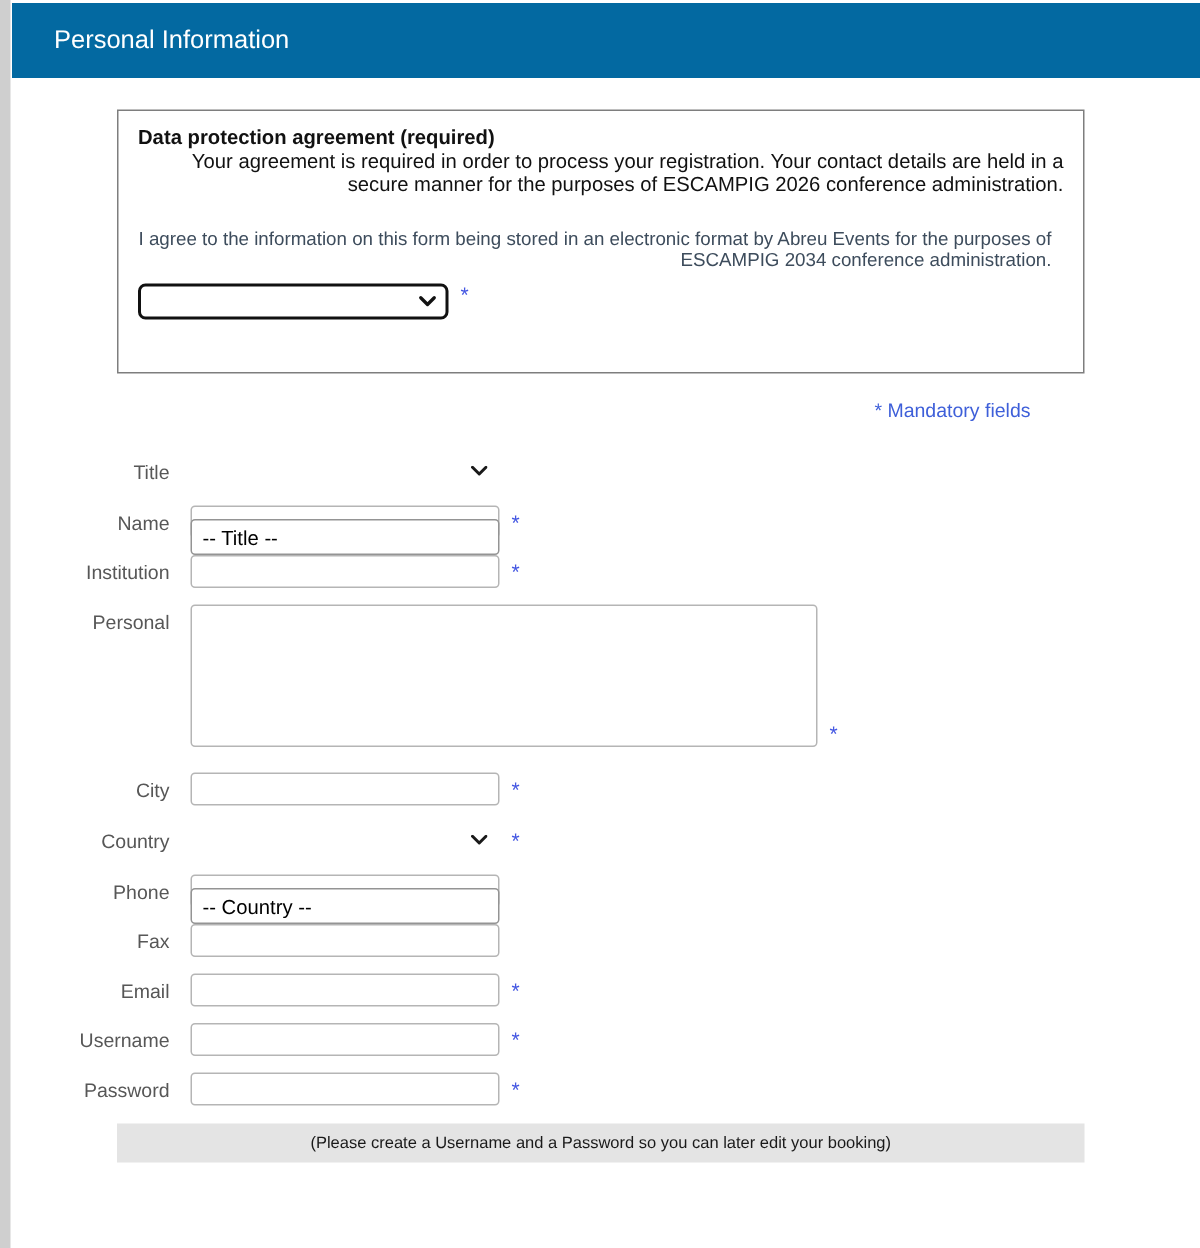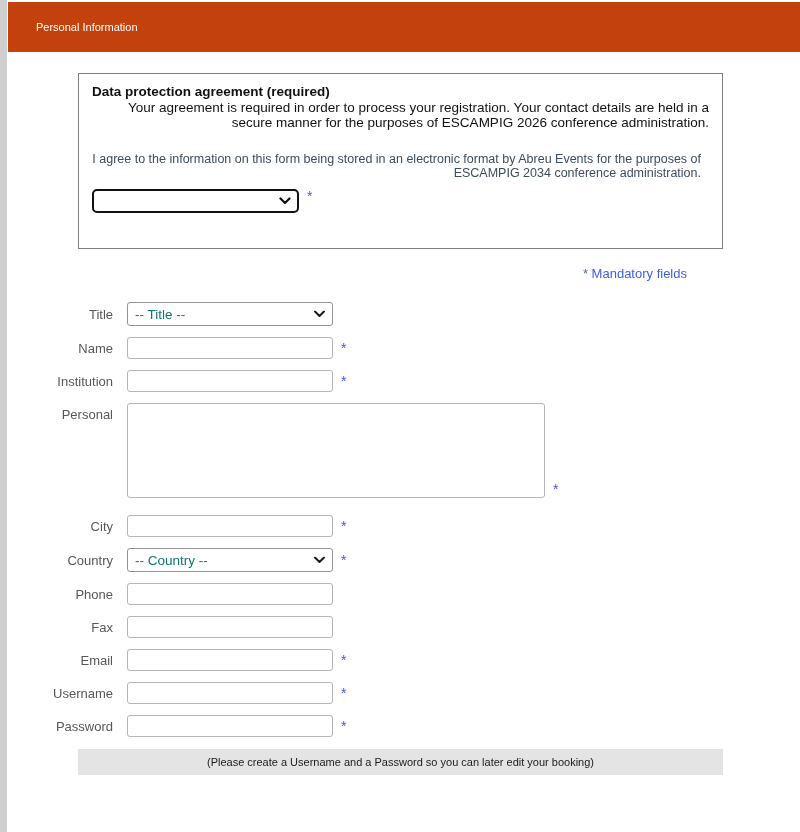--- a/index.html
+++ b/index.html
@@ -2,22 +2,22 @@
 <html><head>
 <meta charset="utf-8">
 <style>
   html,body{margin:0;padding:0;}
   body{
     width:800px;height:832px;background:#ffffff;position:relative;
     font-family:"Liberation Sans", sans-serif;color:#111;overflow:hidden;
   }
   .left-strip{position:absolute;left:0;top:0;width:7px;height:832px;background:#cfcfcf;}
   .header{
-    margin:2px 0 0 8px;height:50px;background:#c2410c;color:#ffffff;
-    font-size:11px;line-height:50px;padding-left:28px;box-sizing:border-box;
+    margin:2px 0 0 8px;height:50px;background:#0369a1;color:#ffffff;
+    font-size:17px;line-height:50px;padding-left:28px;box-sizing:border-box;
   }
   .box{
     margin:21px 0 0 78px;width:645px;height:176px;box-sizing:border-box;
     border:1px solid #7e7e7e;padding:10px 13px 0 13px;
   }
   .box-title{font-size:13.5px;font-weight:bold;line-height:15px;}
   .box-body{font-size:13.5px;line-height:15px;margin-top:1px;text-align:right;}
   .agree-statement{
     margin-top:22px;text-align:right;font-size:12.5px;line-height:14px;
     color:#3d4c5c;padding-right:8px;
@@ -48,22 +48,22 @@
     font-family:"Liberation Sans", sans-serif;
   }
   .ta{
     width:418px;height:95px;border:1px solid #b5b5b5;border-radius:3px;
     box-sizing:border-box;font-size:13px;padding:3px 6px;outline:none;resize:none;
     font-family:"Liberation Sans", sans-serif;
   }
   .selwrap{position:relative;width:206px;height:24px;flex:none;}
   .selwrap select{
     width:100%;height:100%;appearance:none;-webkit-appearance:none;
-    border:1px solid #949494;border-radius:3px;background:#fff;color:#0f766e;
-    font-size:13.5px;padding:0 24px 0 7px;font-family:"Liberation Sans", sans-serif;
+    border:1px solid #949494;border-radius:3px;background:#fff;color:#000000;
+    font-size:13.5px;padding:0 24px 0 7px;font-family:"Liberation Sans", sans-serif;margin-top:44px;
   }
   .chev{position:absolute;right:8px;top:50%;transform:translateY(-50%);pointer-events:none;}
   .req{color:#4457e2;margin-left:8px;font-size:14px;line-height:14px;}
   .row.top .req{align-self:flex-end;margin-bottom:2px;}
   .footer-bar{
     margin:12px 0 0 78px;width:645px;height:26px;background:#e4e4e4;
     text-align:center;line-height:26px;font-size:11px;color:#1a1a1a;
   }
 </style>
 </head>

